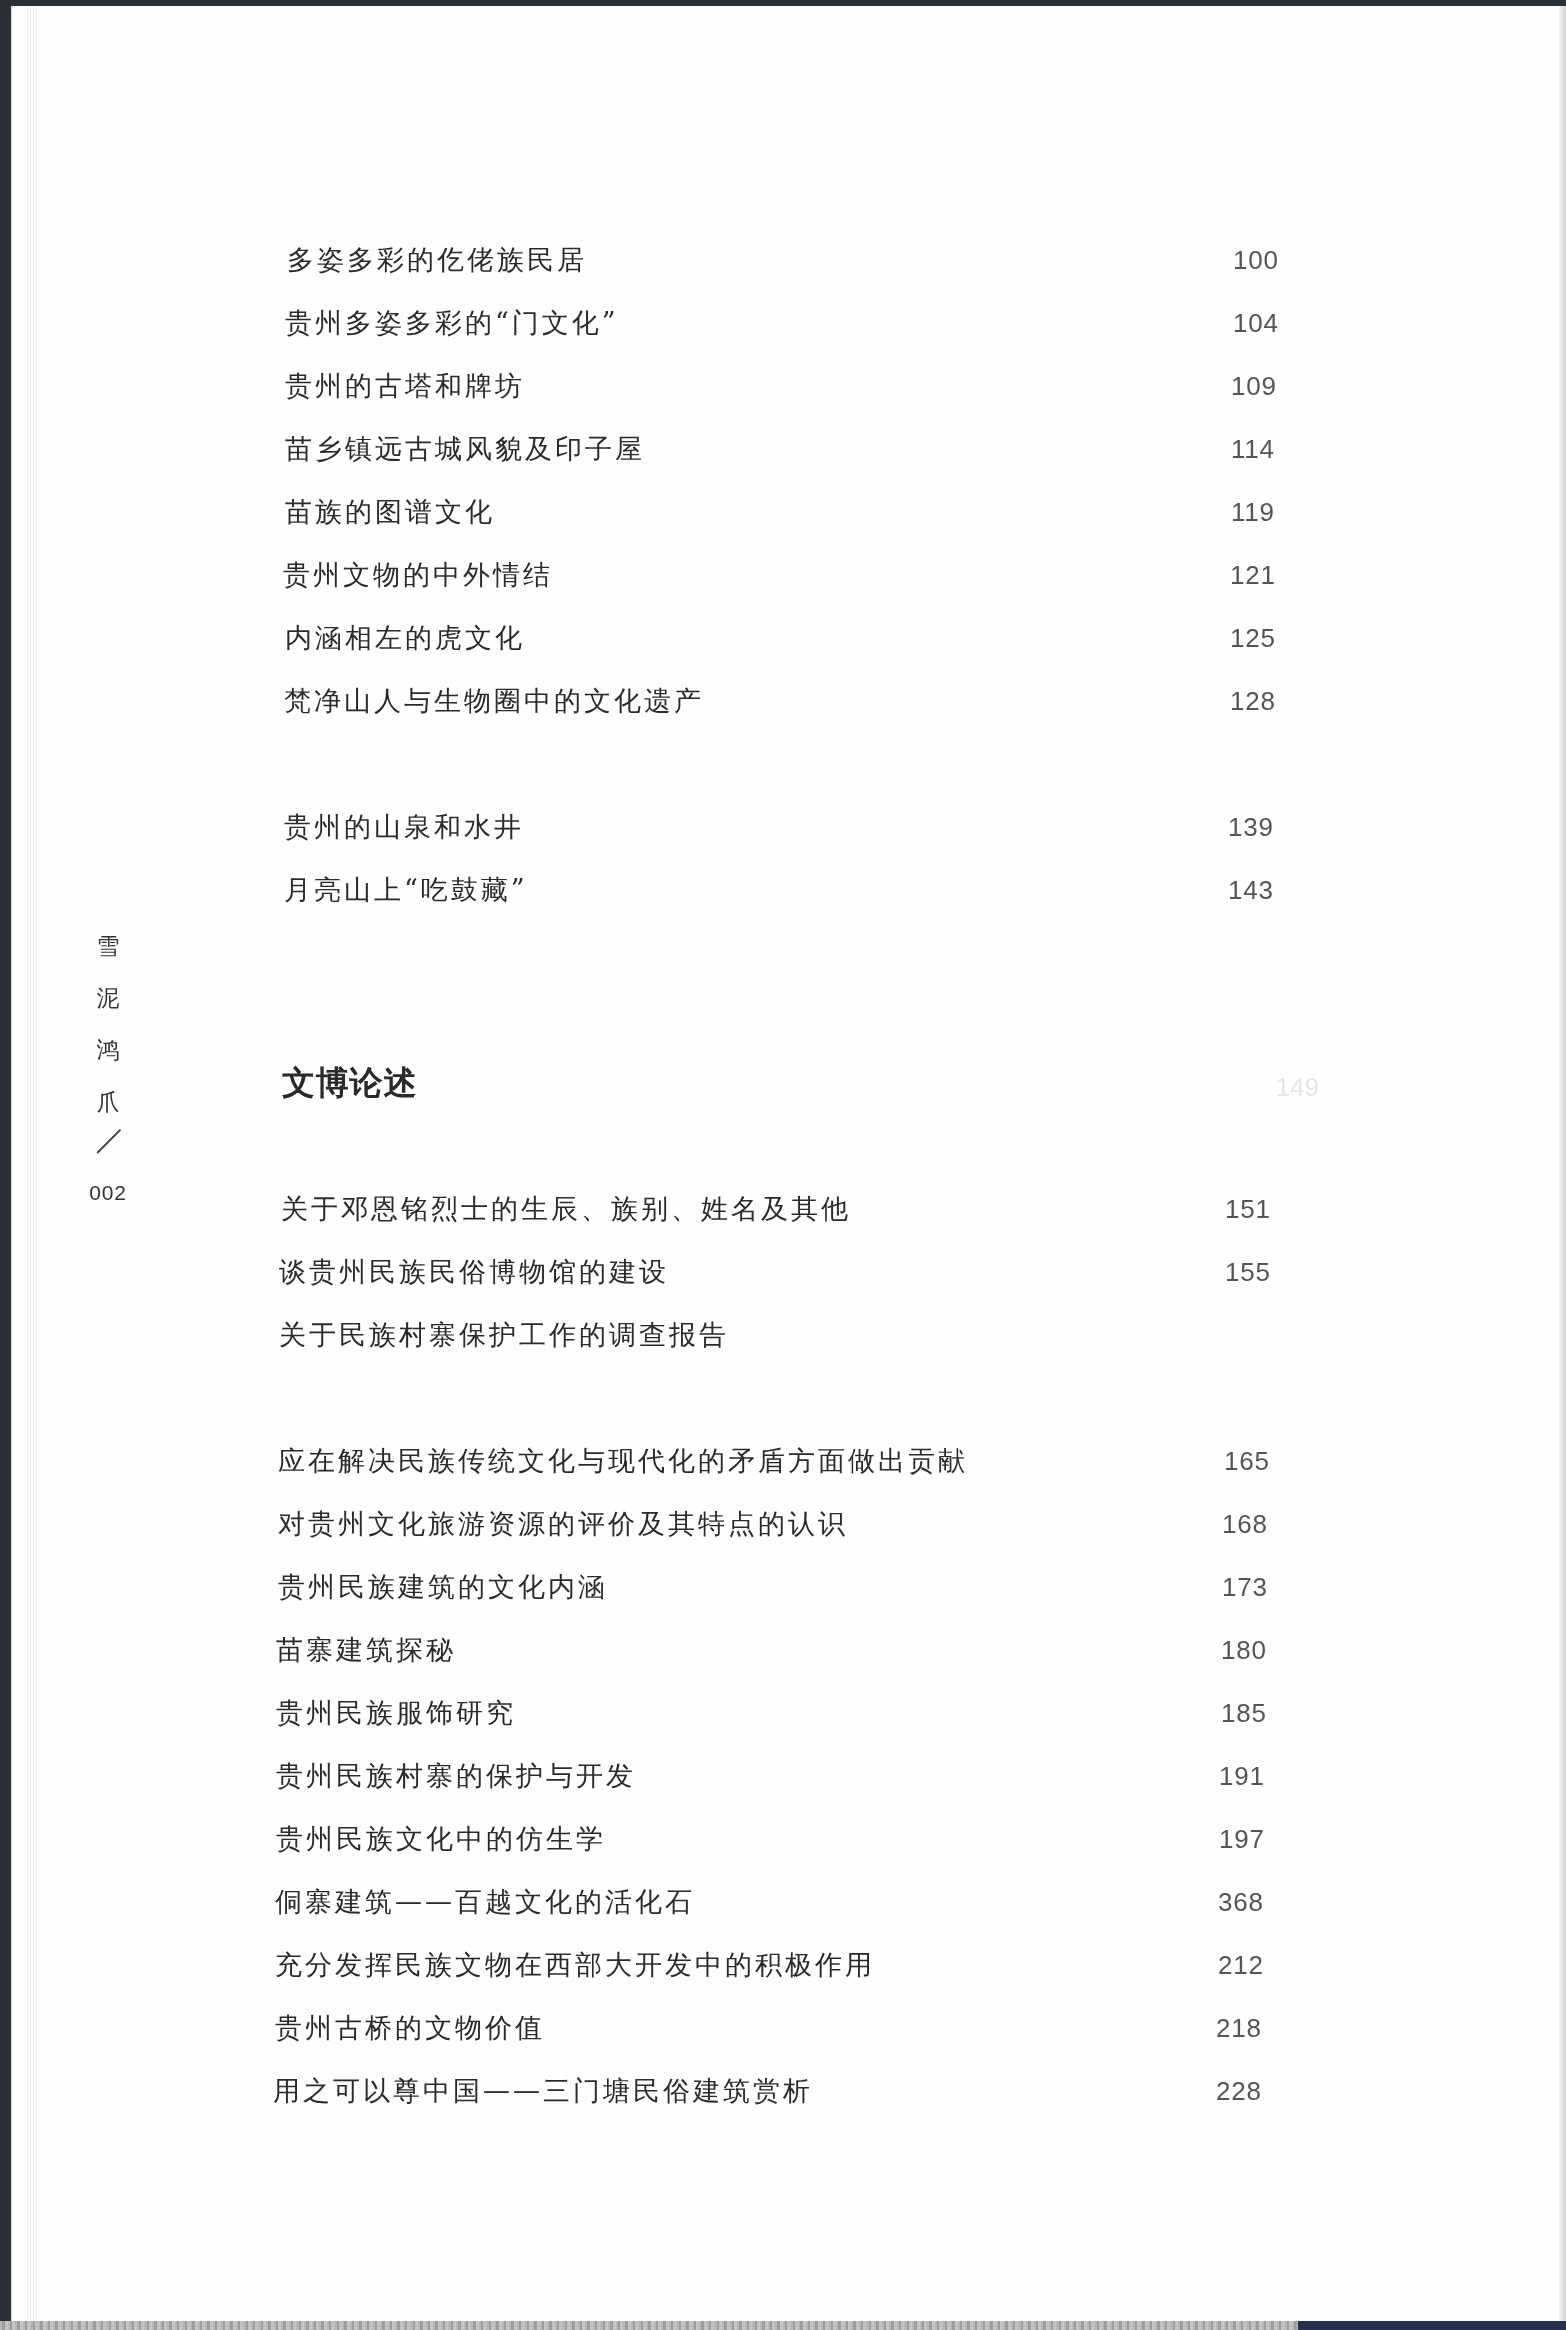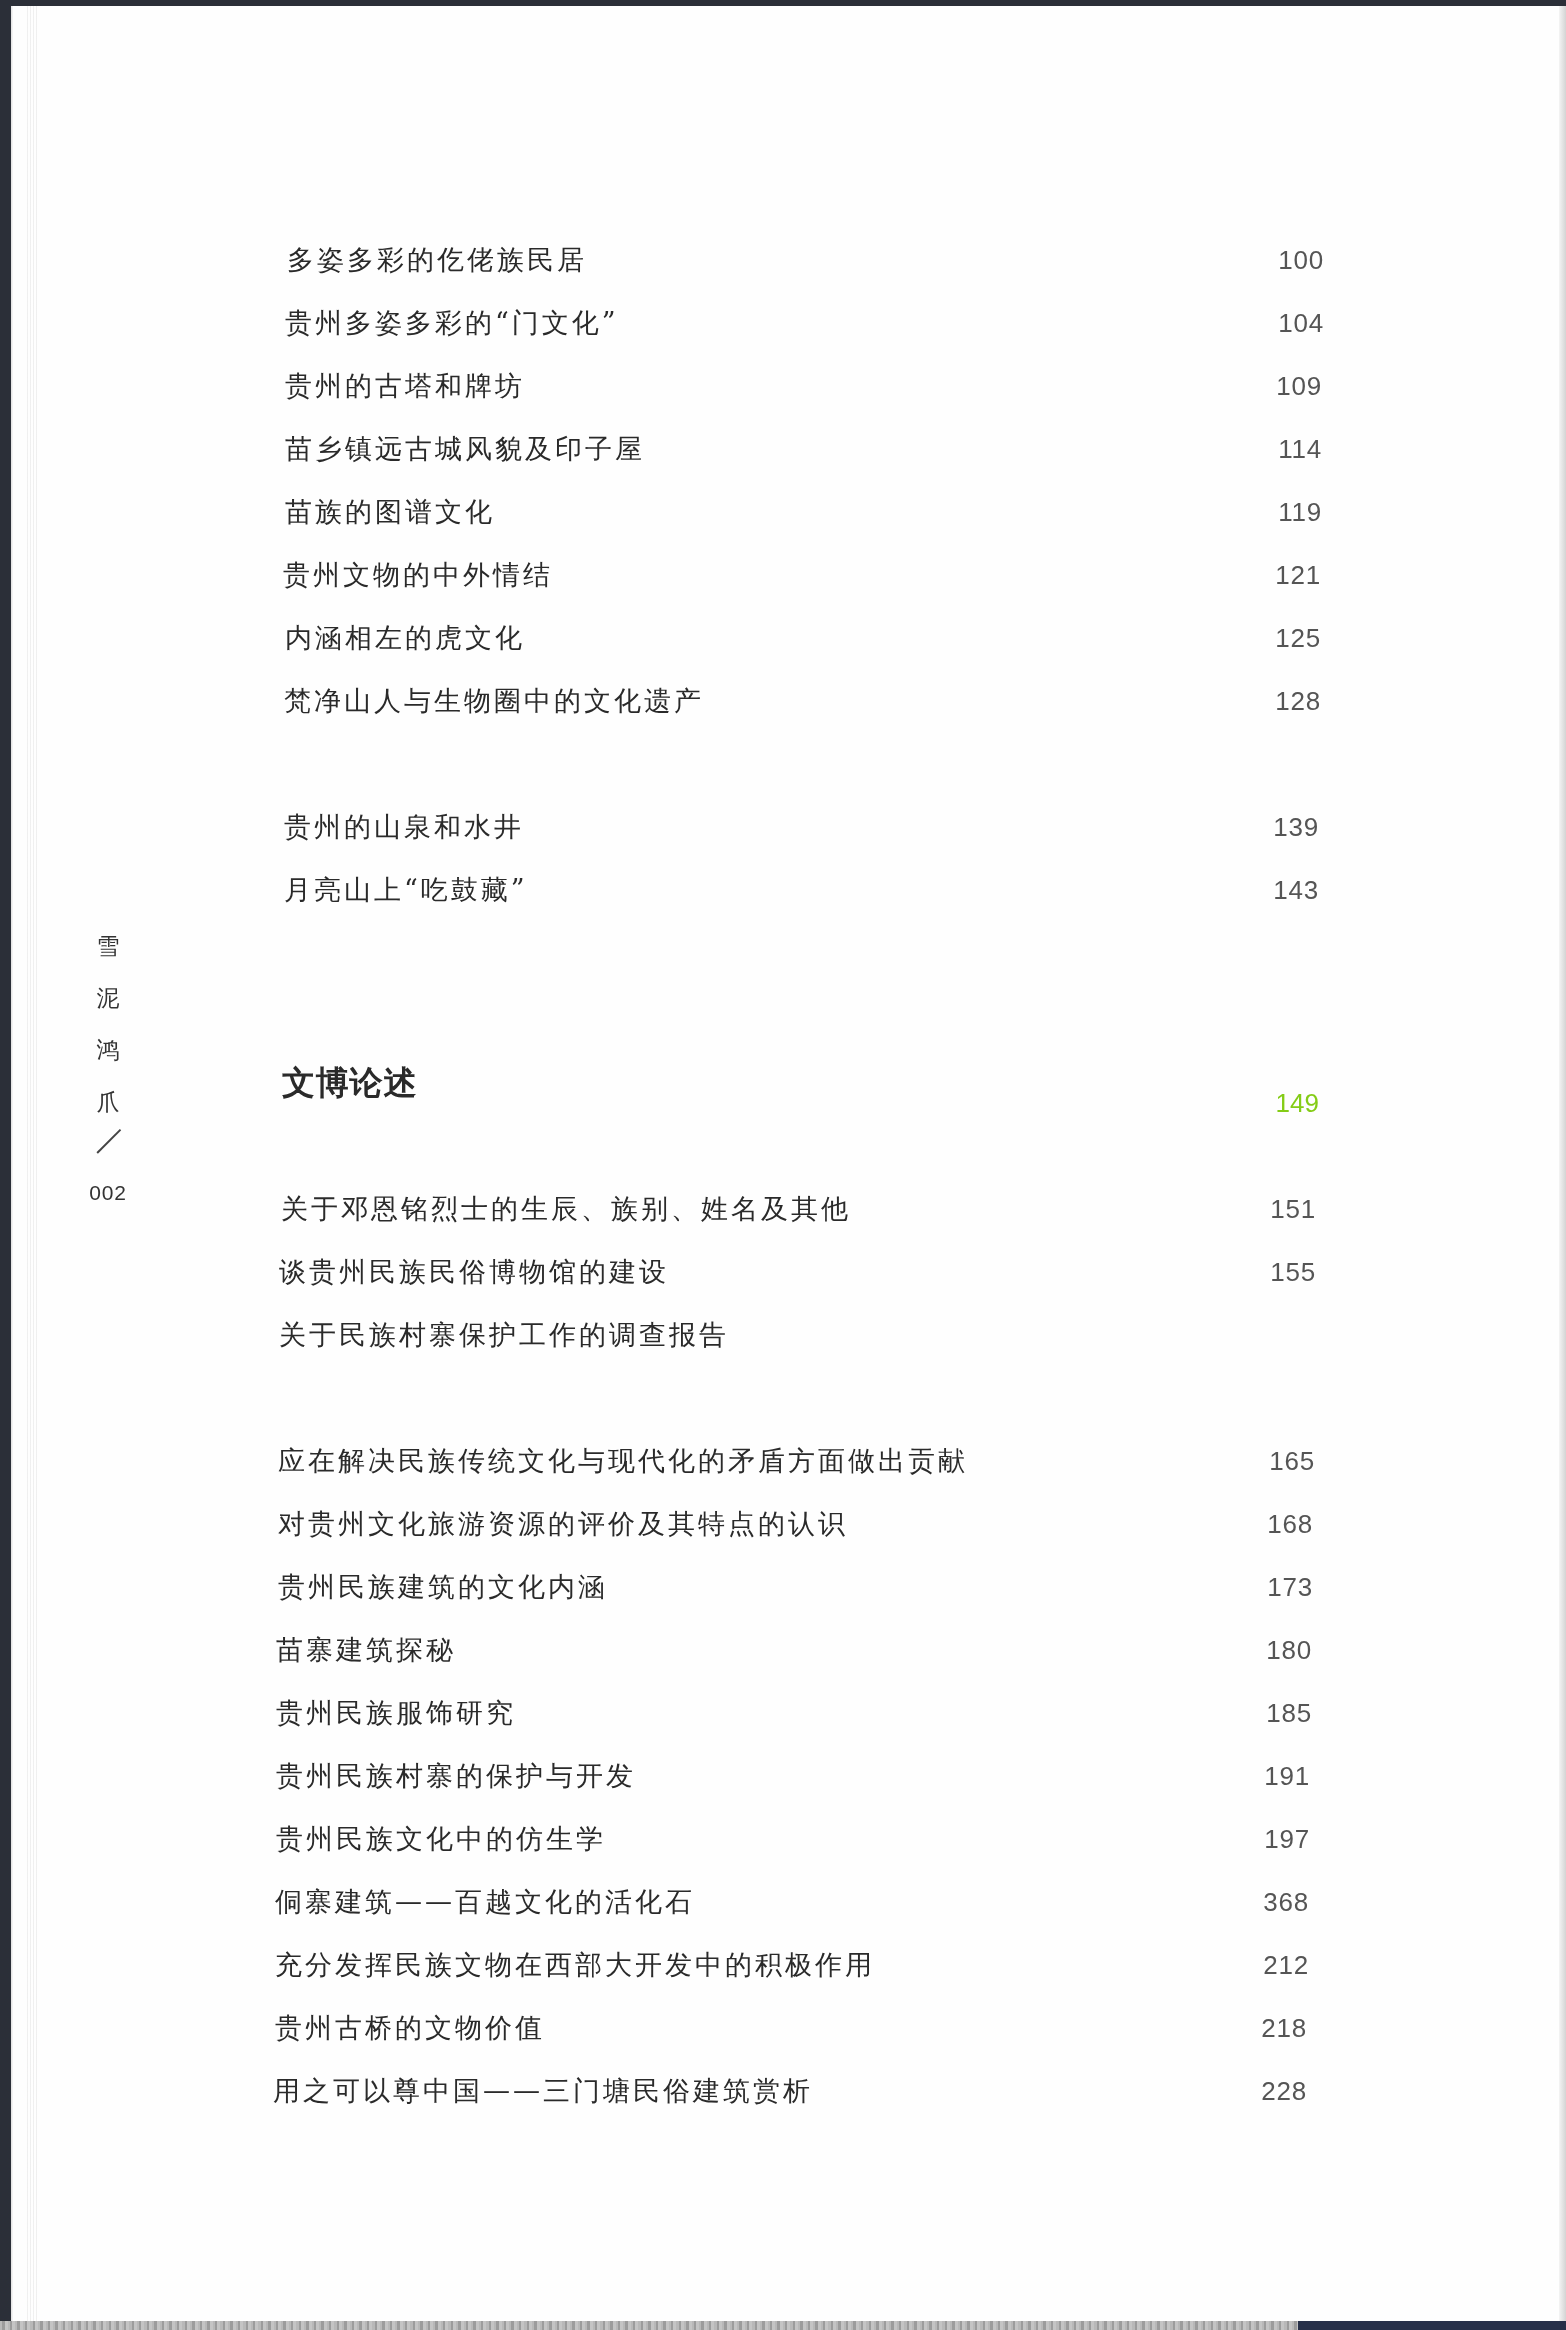--- a/index.html
+++ b/index.html
@@ -113,45 +113,44 @@
       white-space: nowrap;
       line-height: 46px;
     }
     .toc-page {
       position: absolute;
       font-family: "Liberation Sans", sans-serif;
       font-size: 26px;
       color: #555;
       letter-spacing: 0.8px;
       line-height: 46px;
-      text-align: right;
+      text-align: left;
       width: 91px;
     }
     .section-heading {
       position: absolute;
       left: 282px;
       top: 1060px;
       font-family: "DejaVu Serif", serif;
       font-weight: bold;
       font-size: 33px;
       color: #2a2a2a;
       line-height: 46px;
       letter-spacing: 0.8px;
     }
     .section-page {
       position: absolute;
       left: 1228px;
       top: 1064px;
       width: 91px;
       font-family: "Liberation Sans", sans-serif;
       font-size: 26px;
-      color: #84cc16;
+      color: #e5e5e5;
       line-height: 46px;
       text-align: right;
-      margin-top: 16px;
     }
   </style>
 </head>
 <body>
 
 <div class="scan">
   <div class="page">
     <div class="page-edge-lines"></div>
   </div>
   <div class="right-shadow"></div>

